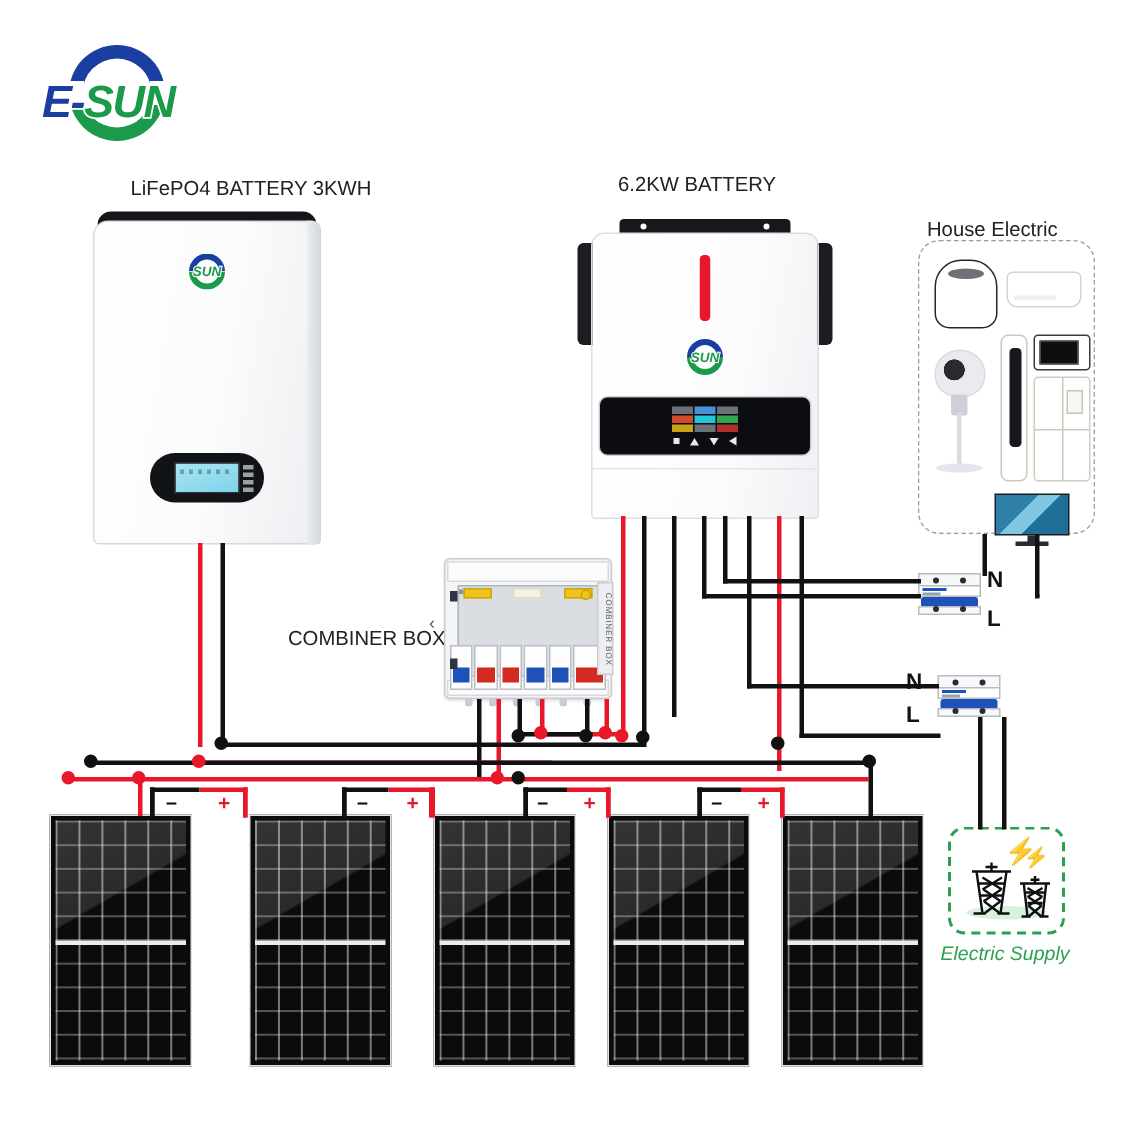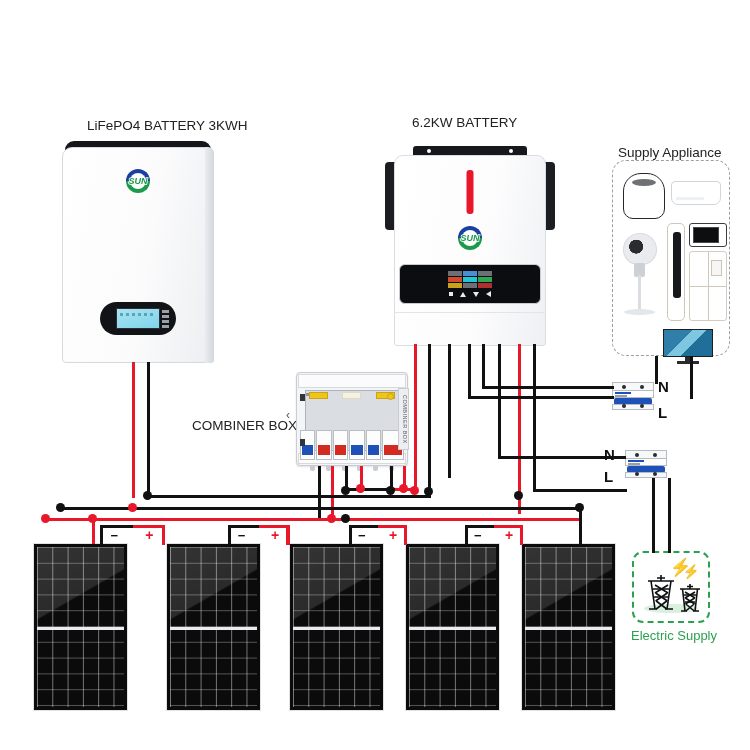--- a/index.html
+++ b/index.html
@@ -232,22 +232,22 @@
   .nl { font-size:15px; font-weight:bold; color:#111; }
 
   
   #grid-box{
     left: 632px; top: 551px; width: 78px; height: 72px;
     border: 2px dashed #2aa14f; border-radius: 11px; background:#fff;
   }
   #grid-box .ground{ position:absolute; left:10px; bottom:8px; right:10px; height:9px;
     background:#d8f0dd; border-radius:50%; }
   #supply-label{
-    left: 627px; top: 628px; width: 90px; text-align:right;
-    color:#2aa14f; font-size:13px;
+    left: 627px; top: 628px; width: 90px; text-align:left;
+    color:#2aa14f; font-size:13px;font-style:italic;
   }
   .bolt{ position:absolute; color:#f5cc17; font-size:17px; line-height:1; text-shadow: 0 0 1px #b89b00;}
 
   
   .panel-pv {
     position:absolute; top:543px; width:95px; height:168px;
     background:#0b0b0c; border:1.5px solid #dfe2e6;
   }
   .panel-pv .cells{
     position:absolute; inset:3px;
@@ -273,24 +273,33 @@
   .wire { position:absolute; background:#111; }
   .wire.red { background:#e8182a; }
   .node { position:absolute; width:9px; height:9px; border-radius:50%; background:#111; }
   .node.red { background:#e8182a; }
 </style>
 </head>
 <body>
 
 <div id="stage">
 
+  <div id="logo" class="abs">
+    <div class="ring-wrap">
+      <div class="ring-top"></div>
+      <div class="ring-bot"></div>
+      <div class="gap-l"></div>
+      <div class="gap-r"></div>
+    </div>
+    <div class="wordmark"><span class="blue">E-</span><span>SUN</span></div>
+  </div>
 
   <div class="abs lbl" style="left:62px; top:118px;margin-left:25px;">LiFePO4 BATTERY 3KWH</div>
   <div class="abs lbl" style="left:412px; top:115px;">6.2KW BATTERY</div>
-  <div class="abs lbl" style="left:618px; top:145px;">Supply Appliance</div>
+  <div class="abs lbl" style="left:618px; top:145px;">House Electric</div>
   <div class="abs lbl" style="left:192px; top:418px;">COMBINER BOX</div>
   <div id="supply-label" class="abs">Electric Supply</div>
 
   <div id="battery-unit" class="abs">
     <div class="topbar"></div>
     <div class="body"></div>
     <div class="side"></div>
     <div class="abs mini-logo" style="left:50%; transform:translateX(-50%); top:28px;">
       <div class="mt"></div>
       <div class="mb"></div>

